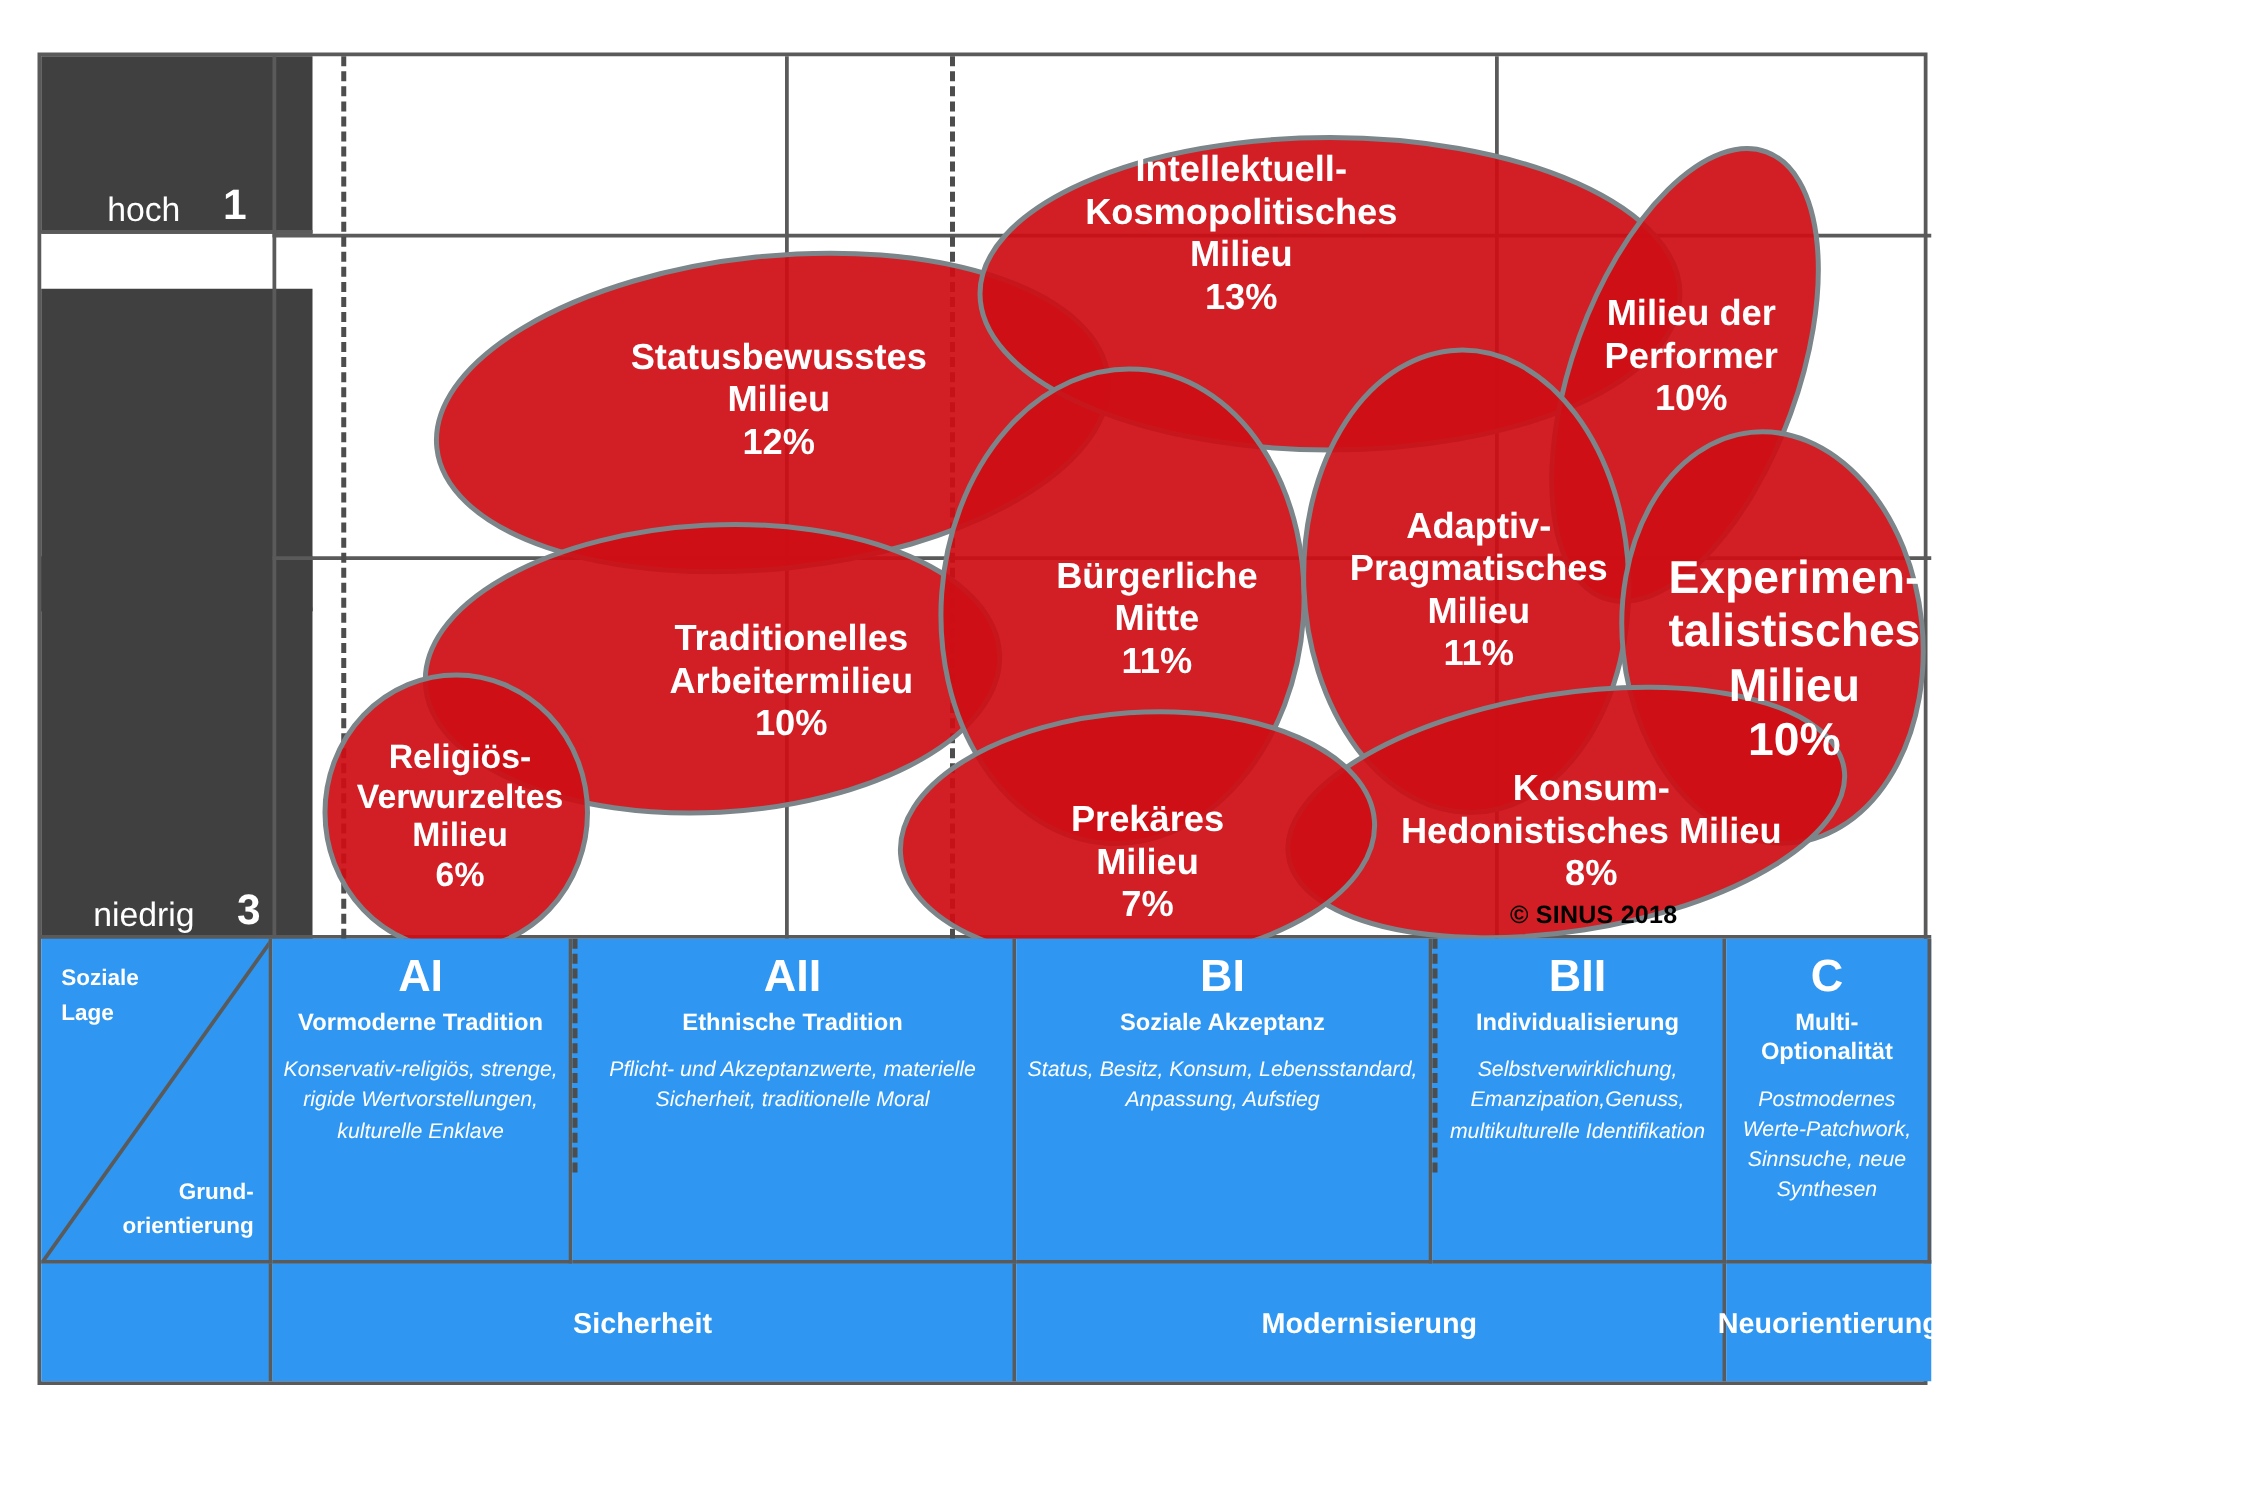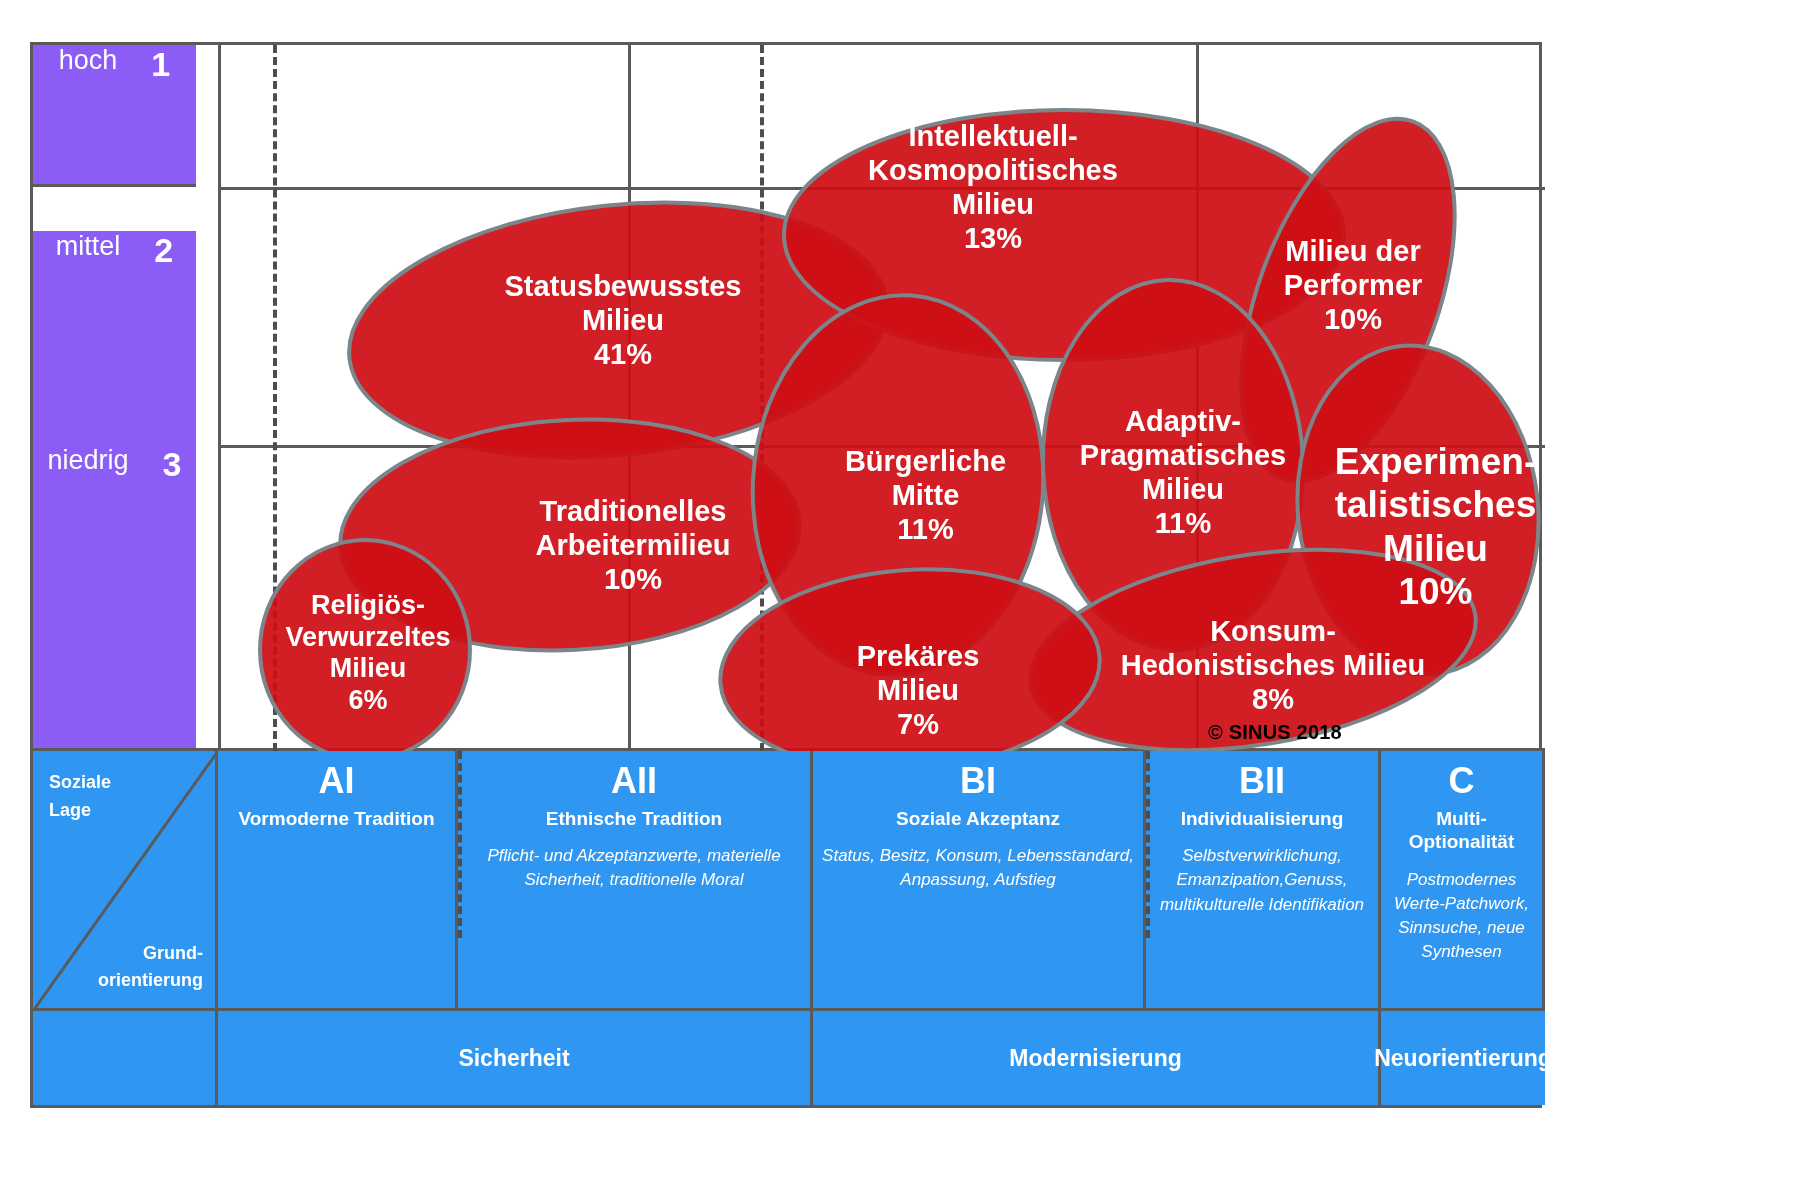--- a/index.html
+++ b/index.html
@@ -5,23 +5,23 @@
   html,body{margin:0;padding:0;background:#ffffff;}
   body{font-family:"Liberation Sans",sans-serif;}
   #stage{position:relative;width:1800px;height:1200px;background:#fff;overflow:hidden;}
 
   
   .frame{position:absolute;left:30px;top:42px;width:1512px;height:1066px;
          border:3px solid #5a5a5a;box-sizing:border-box;background:#fff;}
 
   
   .lage-col{position:absolute;left:0;top:0;width:185px;height:706px;}
-  .lage-cell{position:absolute;left:0;width:163px;background:#8b5cf6;
+  .lage-cell{position:absolute;left:0;width:217px;background:#404040;
              border-bottom:3px solid #5a5a5a;box-sizing:border-box;
-             display:flex;align-items:flex-start;justify-content:center;color:#fff;}
+             display:flex;align-items:flex-end;justify-content:center;color:#fff;}
   .lage-cell .lbl{font-size:27px;font-weight:400;}
   .lage-cell .num{font-size:34px;font-weight:700;margin-left:34px;}
   #lage1{top:0;height:142px;}
   #lage2{top:142px;height:258px;margin-top:44px;}
   #lage3{top:400px;height:306px;}
 
   
   .vsep{position:absolute;top:0;left:185px;width:3px;height:706px;background:#5a5a5a;}
 
   
@@ -137,21 +137,21 @@
       </svg>
     </div>
 
     <div id="bubble-labels">
         <div class="btext" style="left: 760px; top: 75px; width: 400px; font-size: 29px;"><div>Intellektuell-
 Kosmopolitisches
 Milieu</div><div>13%</div></div>
         <div class="btext" style="left: 1195px; top: 190px; width: 250px; font-size: 29px;"><div>Milieu der
 Performer</div><div>10%</div></div>
         <div class="btext" style="left: 400px; top: 225px; width: 380px; font-size: 29px;"><div>Statusbewusstes
-Milieu</div><div>41%</div></div>
+Milieu</div><div>12%</div></div>
         <div class="btext" style="left: 1005px; top: 360px; width: 290px; font-size: 29px;"><div>Adaptiv-
 Pragmatisches
 Milieu</div><div>11%</div></div>
         <div class="btext" style="left: 1280px; top: 395px; width: 245px; font-size: 37px;"><div>Experimen-
 talistisches
 Milieu</div><div>10%</div></div>
         <div class="btext" style="left: 750px; top: 400px; width: 285px; font-size: 29px;"><div>Bürgerliche
 Mitte</div><div>11%</div></div>
         <div class="btext" style="left: 430px; top: 450px; width: 340px; font-size: 29px;"><div>Traditionelles
 Arbeitermilieu</div><div>10%</div></div>
@@ -171,20 +171,21 @@
         <svg class="diag" viewBox="0 0 185 260" preserveAspectRatio="none">
           <line x1="0" y1="260" x2="185" y2="0" stroke="#5a5a5a" stroke-width="3"></line>
         </svg>
         <div class="corner-tl">Soziale<br>Lage</div>
         <div class="corner-br">Grund-<br>orientierung</div>
       </div>
 
       <div class="foot-cell" id="col0" style="left: 185px; width: 240px;">
         <div class="fc-code">AI</div>
         <div class="fc-name">Vormoderne Tradition</div>
+        <div class="fc-desc">Konservativ-religiös, strenge, rigide Wertvorstellungen, kulturelle Enklave</div>
       </div>
       <div class="foot-cell" id="col1" style="left: 425px; width: 355px;">
         <div class="fc-code">AII</div>
         <div class="fc-name">Ethnische Tradition</div>
         <div class="fc-desc">Pflicht- und Akzeptanzwerte, materielle Sicherheit, traditionelle Moral</div>
       </div>
       <div class="foot-cell" id="col2" style="left: 780px; width: 333px;">
         <div class="fc-code">BI</div>
         <div class="fc-name">Soziale Akzeptanz</div>
         <div class="fc-desc">Status, Besitz, Konsum, Lebensstandard, Anpassung, Aufstieg</div>

